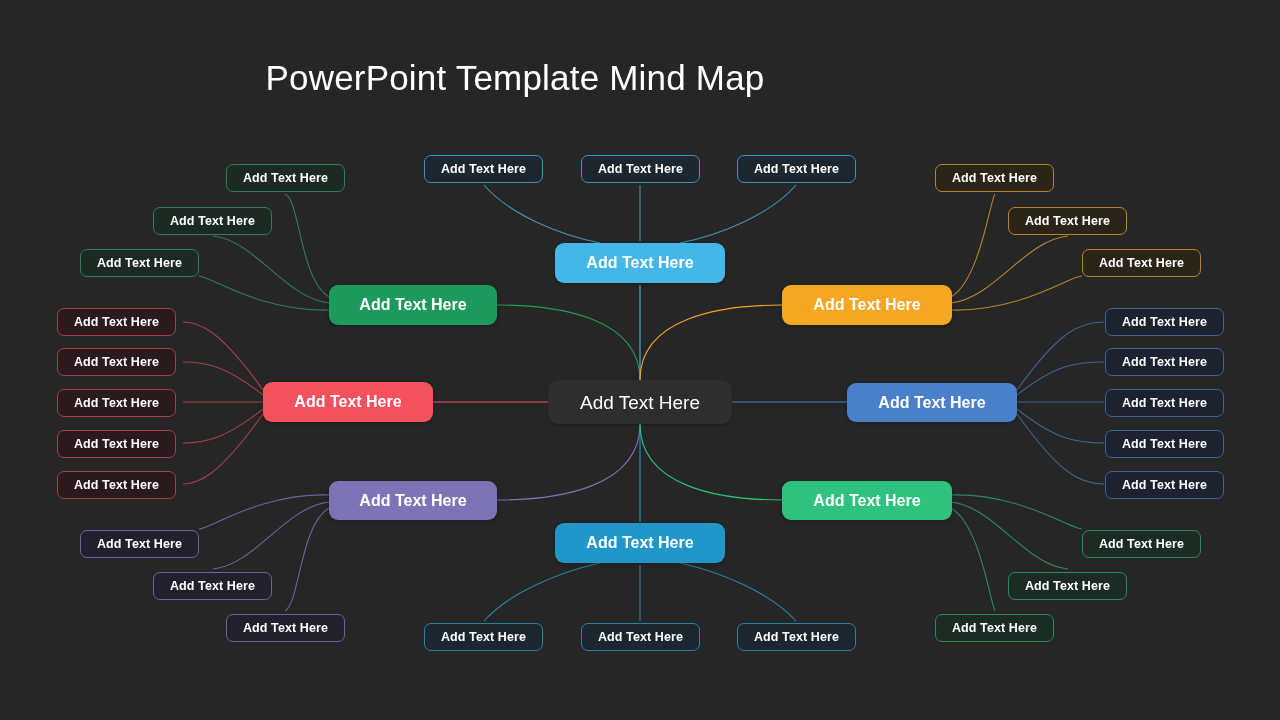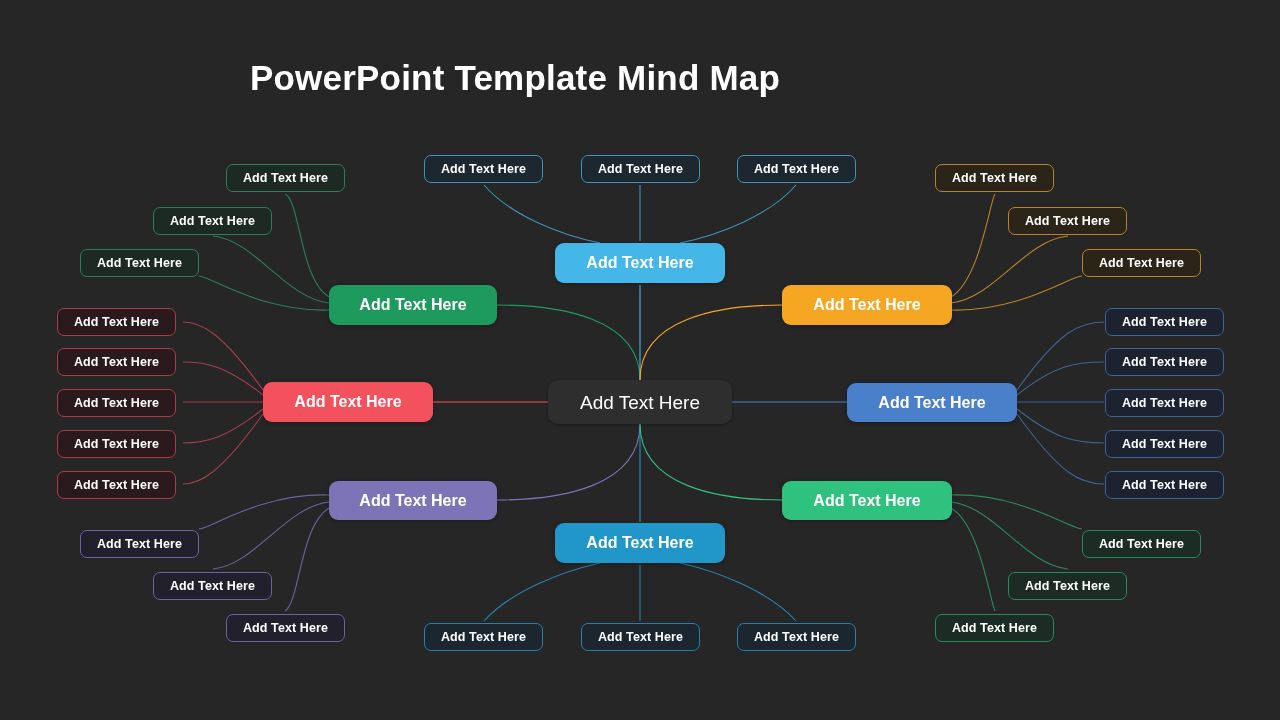--- a/index.html
+++ b/index.html
@@ -19,21 +19,21 @@
     width: 1280px; height: 720px;
     pointer-events: none;
   }
   #title {
     position: absolute;
     left: 0; top: 58px;
     width: 1030px;
     text-align: center;
     color: #ffffff;
     font-size: 35px;
-    font-weight: bold;
+    font-weight: normal;
     letter-spacing: 0.2px;
     white-space: nowrap;
   }
   .node {
     position: absolute;
     display: flex;
     align-items: center;
     justify-content: center;
     color: #ffffff;
     white-space: nowrap;

